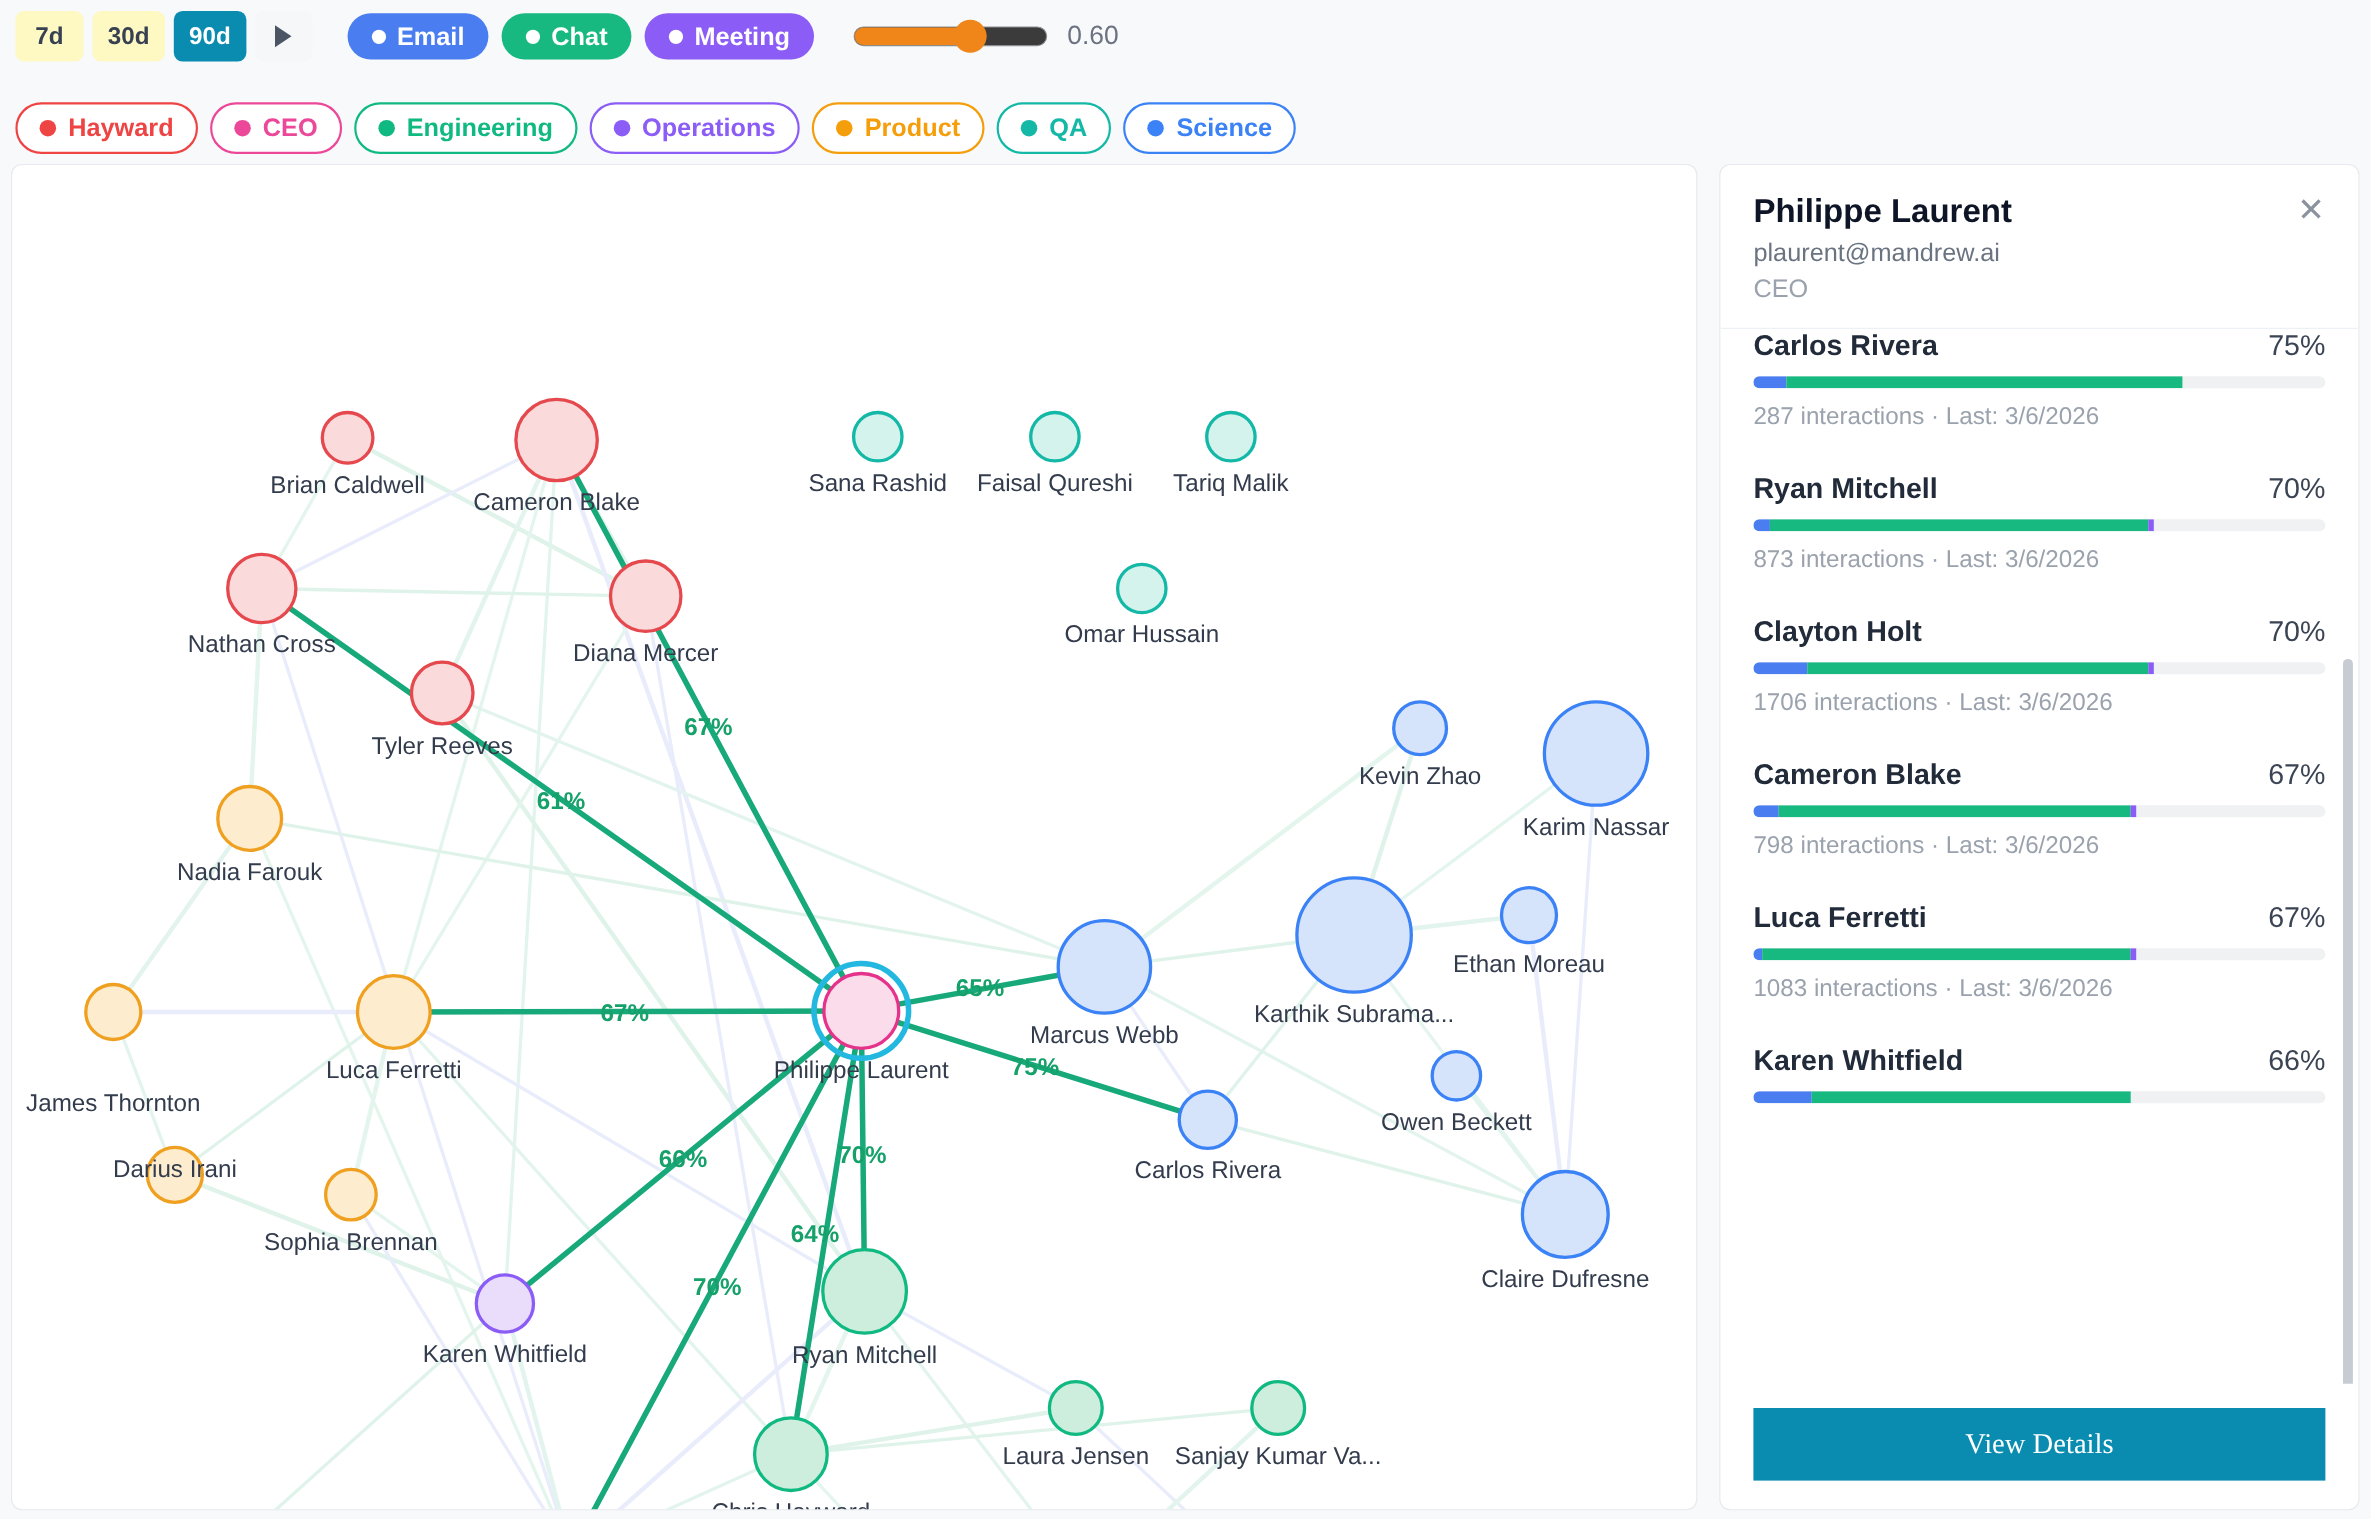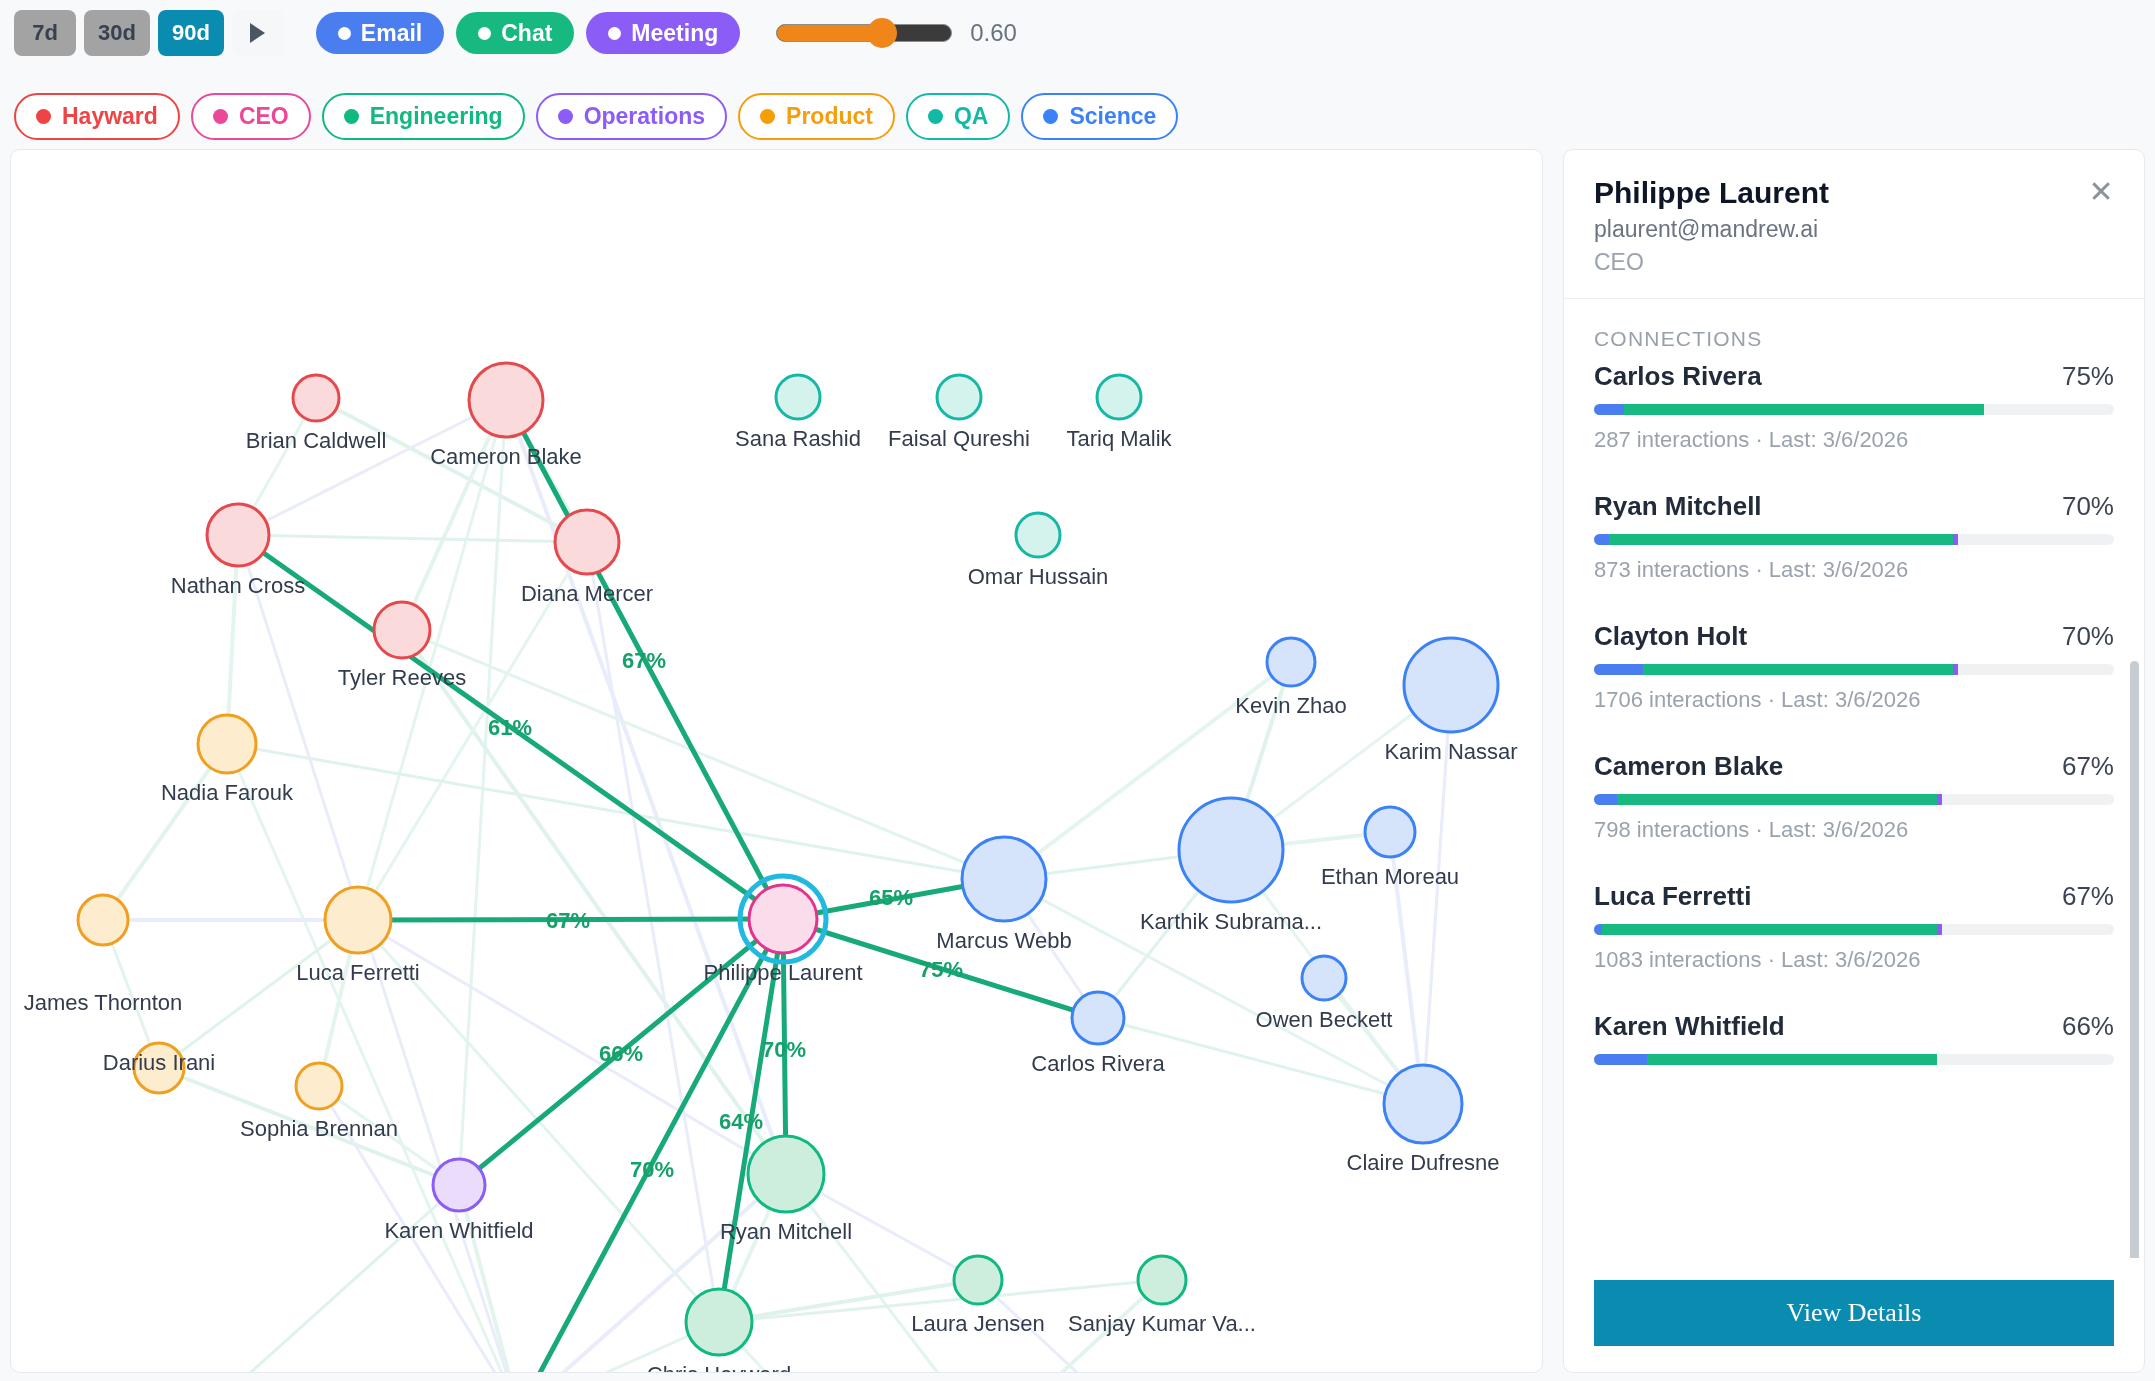--- a/index.html
+++ b/index.html
@@ -17,21 +17,21 @@
     position: absolute; left: 0; top: 0;
     width: 2155px; height: 66px;
     display: flex; align-items: center;
     padding-left: 14px;
     gap: 0;
   }
   .range-group { display: flex; align-items: center; gap: 8px; }
   .range-btn {
     height: 46px; min-width: 62px;
     border-radius: 8px; border: none;
-    background: #a3a3a3; color: #374151;
+    background: #fef9c3; color: #374151;
     font-size: 22px; font-weight: 700;
     font-family: "Liberation Sans", sans-serif;
     display: flex; align-items: center; justify-content: center;
     cursor: pointer; padding: 0 14px;
   }
   .range-btn.active { background: #0a8cb0; color: #ffffff; }
   .play-btn {
     height: 46px; width: 52px; margin-left: 8px;
     border-radius: 8px; border: none; background: #f6f7f9;
     display: flex; align-items: center; justify-content: center;
@@ -374,21 +374,20 @@
   </div>
 
   <div class="side-panel">
     <div class="sp-header">
       <div class="sp-name">Philippe Laurent</div>
       <div class="sp-close">✕</div>
       <div class="sp-email">plaurent@mandrew.ai</div>
       <div class="sp-role">CEO</div>
     </div>
     <div class="sp-div"></div>
-    <div class="sp-section-title">CONNECTIONS</div>
     <div class="conn-list" id="conn-list">
       <div class="panel-scrollbar"></div>
     <div class="conn-item">
           <div class="conn-top">
             <span class="conn-name">Carlos Rivera</span>
             <span class="conn-pct">75%</span>
           </div>
           <div class="conn-bar">
             <div class="seg" style="width: 5.7%; background: rgb(74, 126, 240);"></div>
             <div class="seg" style="width: 69.3%; background: rgb(24, 185, 129);"></div>

